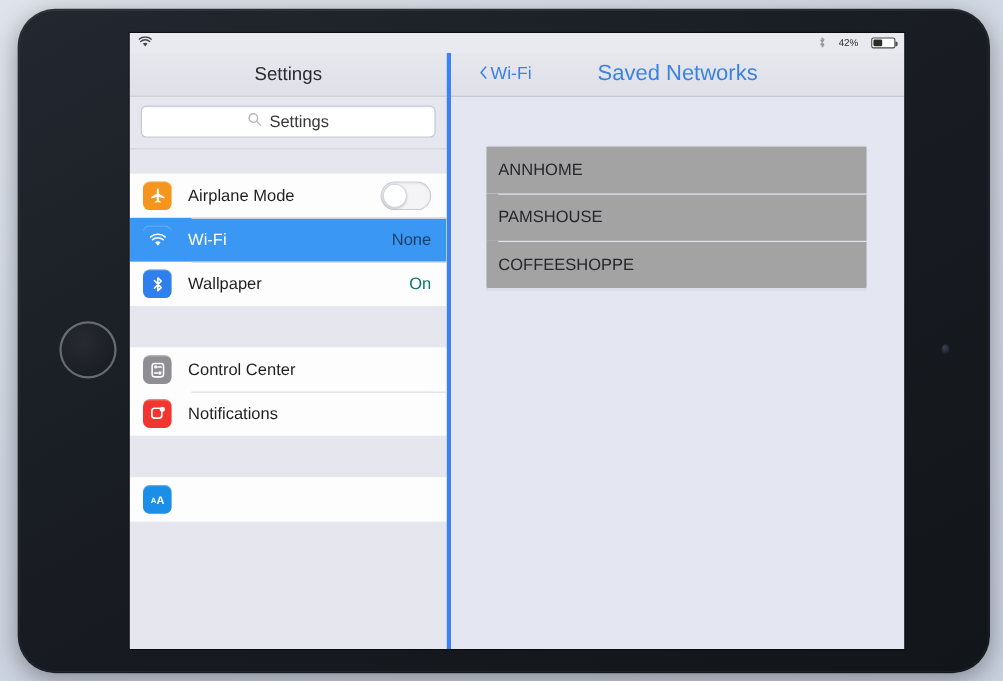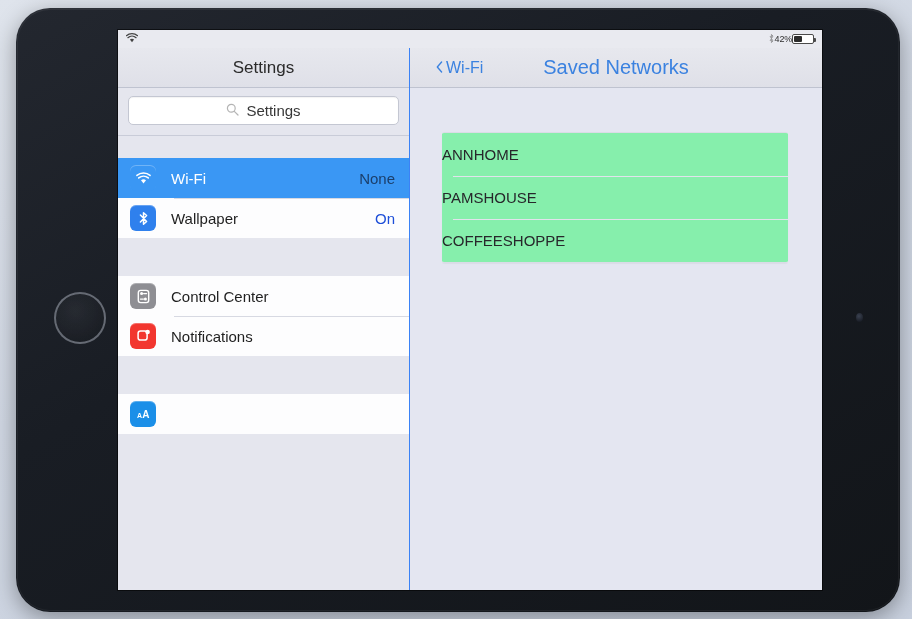--- a/index.html
+++ b/index.html
@@ -64,21 +64,21 @@
   
   .status-bar {
     position:relative;
     height:18px;
     background:#e9eaf0;
     display:flex; align-items:center;
     padding:0 8px;
     font-size:9px; color:#3a3a3a;
   }
   .status-left { display:flex; align-items:center; gap:4px; }
-  .status-right { margin-left:auto; display:flex; align-items:center; gap:0; }
+  .status-right { margin-left:auto; display:flex; align-items:center; gap:12px; }
 
   .wifi-glyph { display:block; }
   .bt-glyph { display:block; opacity:.55; }
   .batt-pct { font-size:9px; color:#2f2f2f; letter-spacing:-.2px; }
   .battery {
     position:relative;
     width:22px; height:10px;
     border:1px solid #4a4a4a;
     border-radius:2px;
     background:#fff;
@@ -94,21 +94,21 @@
     background:#2c2c2c; border-radius:1px;
   }
 
   
   .split { display:flex; height:542px; }
 
   
   .sidebar {
     width:292px;
     background:#eff0f6;
-    border-right:1px solid #3b82f6;
+    border-right:4px solid #3b82f6;
     display:flex; flex-direction:column;
     overflow:hidden;
   }
   .sidebar-header {
     height:40px;
     background:linear-gradient(#e7e8ee,#dfe0e8);
     border-bottom:1px solid #bfc3d0;
     display:flex; align-items:center; justify-content:center;
   }
   .sidebar-title { font-size:17px; color:#2b2b2b; }
@@ -157,21 +157,21 @@
     display:flex; align-items:center; justify-content:center;
     box-shadow: inset 0 1px 0 rgba(255,255,255,.28);
   }
   .row-label {
     margin-left:15px;
     font-size:15px; color:#1f1f1f;
     white-space:nowrap;
   }
   .row-value {
     margin-left:auto;
-    font-size:15px; color:#1d4ed8;
+    font-size:15px; color:#0f766e;
   }
 
   
   .toggle {
     margin-left:auto;
     position:relative;
     width:46px; height:26px;
     border-radius:13px;
     background:#f4f4f6;
     border:1px solid #c9ccd6;
@@ -221,23 +221,24 @@
     border-top:1px solid #dadce6;
     border-bottom:1px solid #dadce6;
     border-radius:2px;
     overflow:hidden;
     box-shadow:0 1px 1px rgba(0,0,0,.04);
   }
   .net-row {
     position:relative;
     height:43px;
     display:flex; align-items:center;
+    padding-left:11px;
     font-size:15px;
     color:#27272b;
-    background:#86efac;
+    background:#a3a3a3;
     text-align:center;
   }
   .net-row + .net-row::before {
     content:"";
     position:absolute; left:11px; right:0; top:0;
     height:1px; background:#e1e3ec;
   }
 </style>
 </head>
 <body>
@@ -289,20 +290,32 @@
                   <line x1="8.3" y1="8.3" x2="12" y2="12" stroke="#6b6b6b" stroke-width="1.2" stroke-linecap="round"></line>
                 </svg>
               </span>
               <span class="search-text" placeholder="Settings">Settings</span>
             </div>
           </div>
 
           <div class="sidebar-scroll" id="sidebar-groups">
               <div class="group-gap small"></div>
               <div class="group">
+                <div class="row">
+                  <span class="row-sep"></span>
+                  <span class="icon-tile" style="background: rgb(246, 149, 30);">
+                    <svg width="17" height="17" viewBox="0 0 17 17">
+                      <path d="M8.5 1.3 c.55 0 .95.5.95 1.15 V6.2 l5.1 3.0 v1.3 L9.45 9.1 v3.1 l1.6 1.1 v1.05 L8.5 13.6 l-2.55.75 V13.3 l1.6-1.1 V9.1 L2.45 10.5 V9.2 l5.1-3.0 V2.45 c0-.65.4-1.15.95-1.15 Z" fill="#fff"></path>
+                    </svg>
+                  </span>
+                  <span class="row-label">Airplane Mode</span>
+                  <span class="toggle">
+                    <span class="knob"></span>
+                  </span>
+                </div>
                 <div class="row selected">
                   <span class="row-sep"></span>
                   <span class="icon-tile" style="background: rgb(58, 151, 244);">
                     <svg width="17" height="17" viewBox="0 0 17 17">
                       <path d="M8.5 13.4 L6.0 10.2 a4.1 4.1 0 0 1 5.0 0 Z" fill="#fff"></path>
                       <path d="M3.7 7.9 a7.4 7.4 0 0 1 9.6 0" stroke="#fff" stroke-width="1.5" fill="none" stroke-linecap="round"></path>
                       <path d="M1.9 5.4 a10.2 10.2 0 0 1 13.2 0" stroke="#fff" stroke-width="1.5" fill="none" stroke-linecap="round"></path>
                     </svg>
                   </span>
                   <span class="row-label">Wi-Fi</span>

